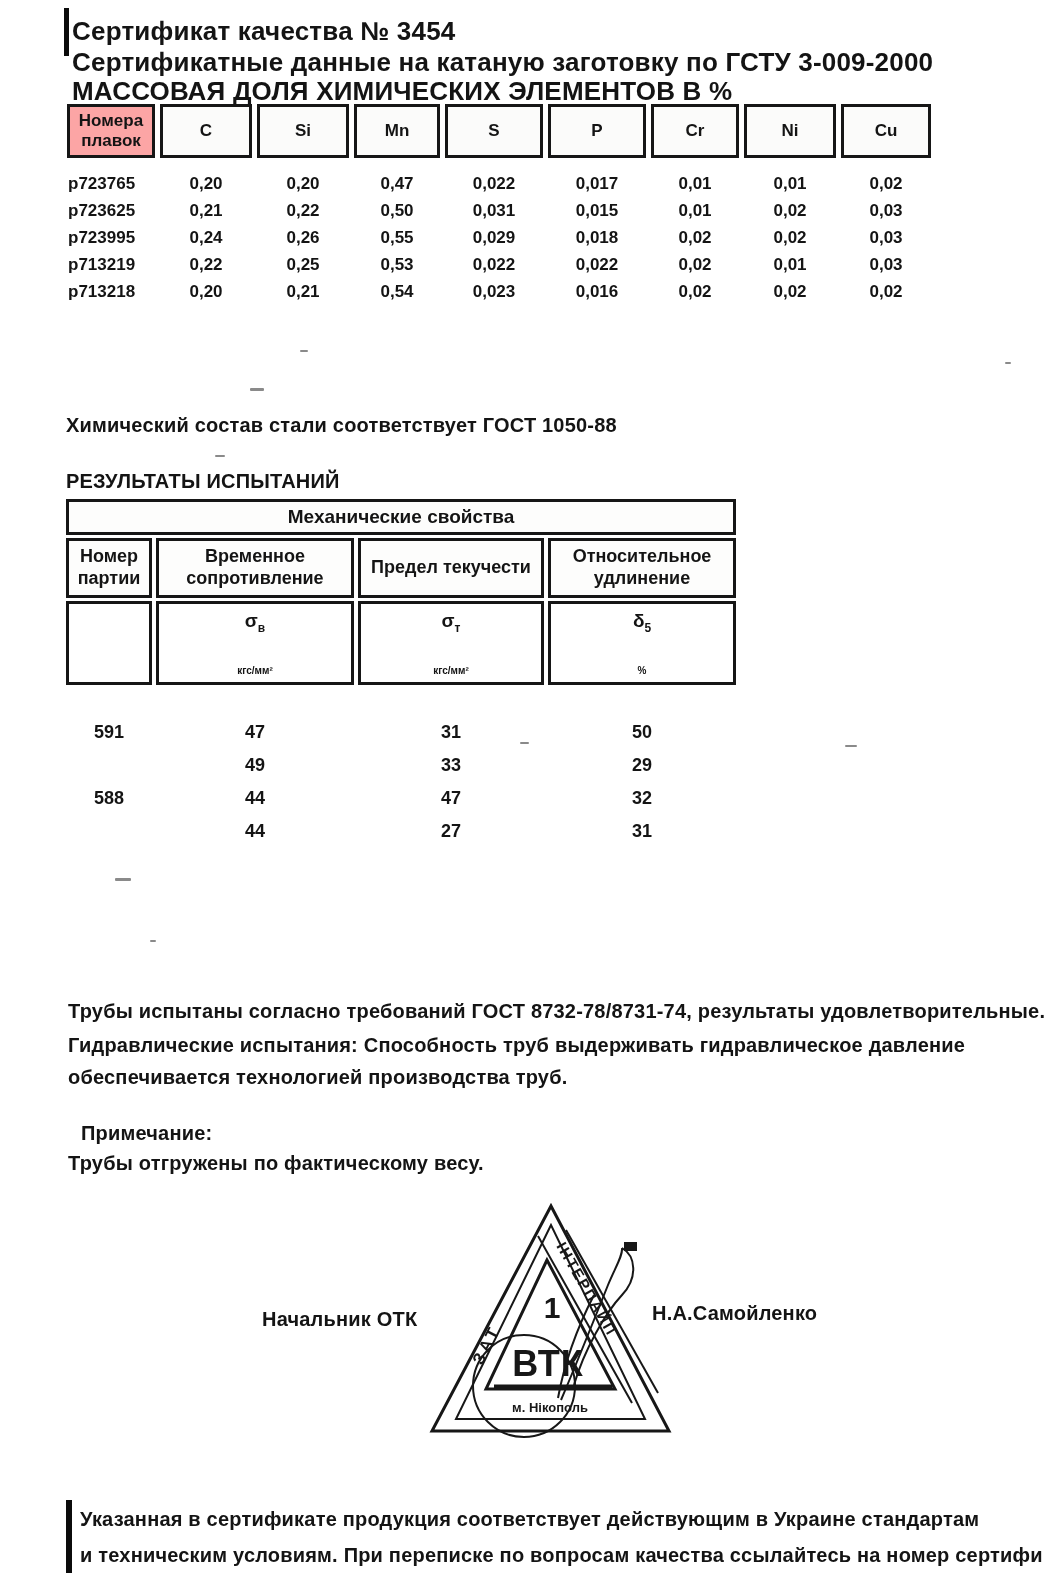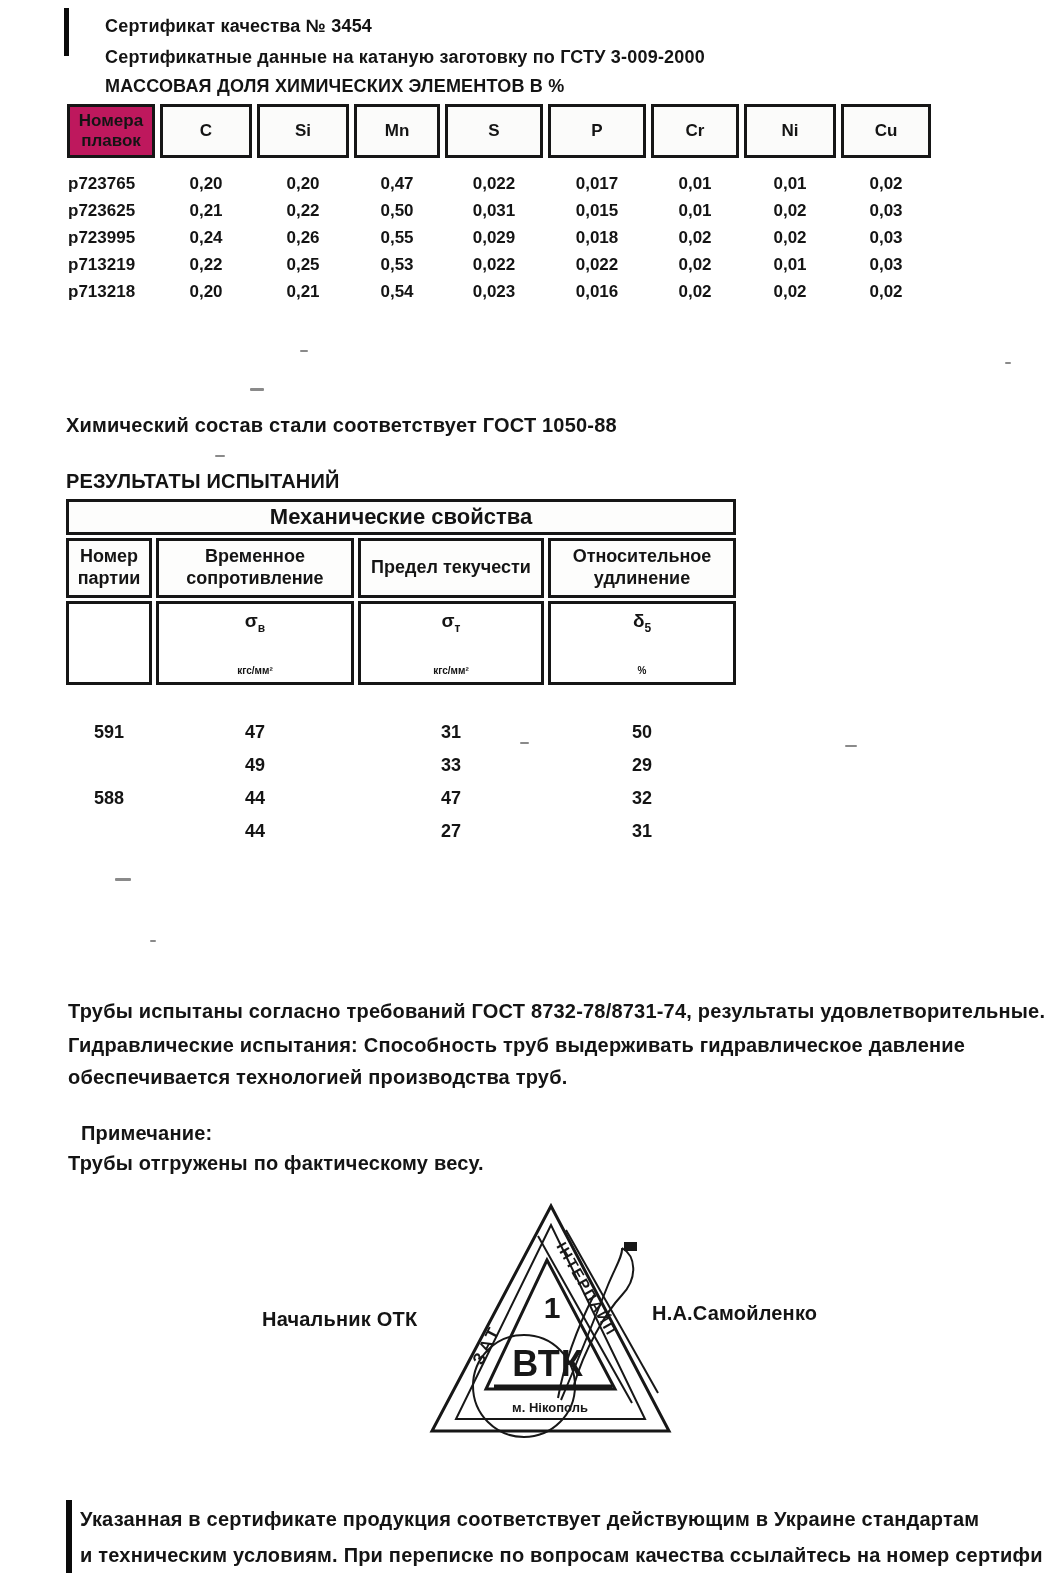--- a/index.html
+++ b/index.html
@@ -5,51 +5,51 @@
   html,body{margin:0;padding:0;}
   body{
     width:1044px;height:1573px;position:relative;overflow:hidden;
     background:#ffffff;color:#141414;
     font-family:"Liberation Sans","DejaVu Sans",sans-serif;
     font-weight:bold;
     -webkit-font-smoothing:antialiased;
   }
   .abs{position:absolute;}
   .scanline{background:#0b0b0b;}
-  .t-lg{font-size:18px;letter-spacing:0.2px;white-space:nowrap;margin-left:33px;}
+  .t-lg{font-size:26px;letter-spacing:0.2px;white-space:nowrap;}
   .t-md{font-size:20px;letter-spacing:0.2px;white-space:nowrap;}
 
   
   table.chem{
     border-collapse:separate;border-spacing:5px 0;
     table-layout:fixed;width:874px;
   }
   table.chem th{
     border:3px solid #161616;height:48px;
     font-size:17px;line-height:1.15;font-weight:bold;
     background:#fbfbfa;vertical-align:middle;text-align:center;padding:0 2px;
   }
-  table.chem th.shaded{background:#be185d;}
+  table.chem th.shaded{background:#fca5a5;}
   table.chem td{
     font-size:17px;font-weight:bold;text-align:center;
     height:27px;vertical-align:middle;border:none;padding:0;
   }
   table.chem td.heat{text-align:left;padding-left:1px;}
   table.chem tr.first td{padding-top:12px;}
 
   
   table.mech{
     border-collapse:separate;border-spacing:4px 3px;
     table-layout:fixed;width:678px;
   }
   table.mech th{
     border:3px solid #161616;font-weight:bold;background:#fdfdfc;
     vertical-align:middle;text-align:center;padding:2px 4px;
   }
-  th.mech-group{height:26px;font-size:22px;}
+  th.mech-group{height:26px;font-size:19px;}
   th.mech-col{height:50px;font-size:18px;line-height:1.2;}
   td.mech-sym-cell{border:3px solid #161616;height:78px;vertical-align:middle;padding:0;}
   .symwrap{display:flex;flex-direction:column;justify-content:space-between;height:66px;padding:4px 0;}
   .sym{font-size:19px;text-align:center;}
   .sym sub{font-size:12px;}
   .unit{font-size:10px;text-align:center;}
   table.mech td.plain{
     border:none;font-size:18px;font-weight:bold;text-align:center;
     height:30px;vertical-align:middle;padding:0;
   }

